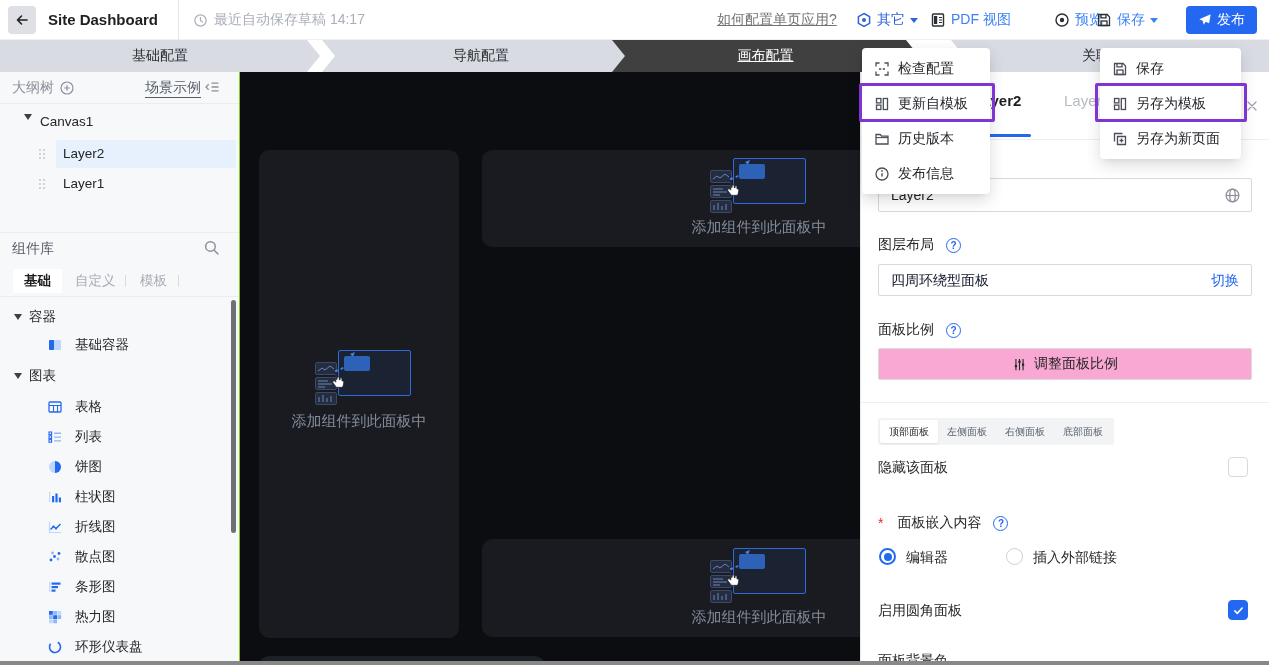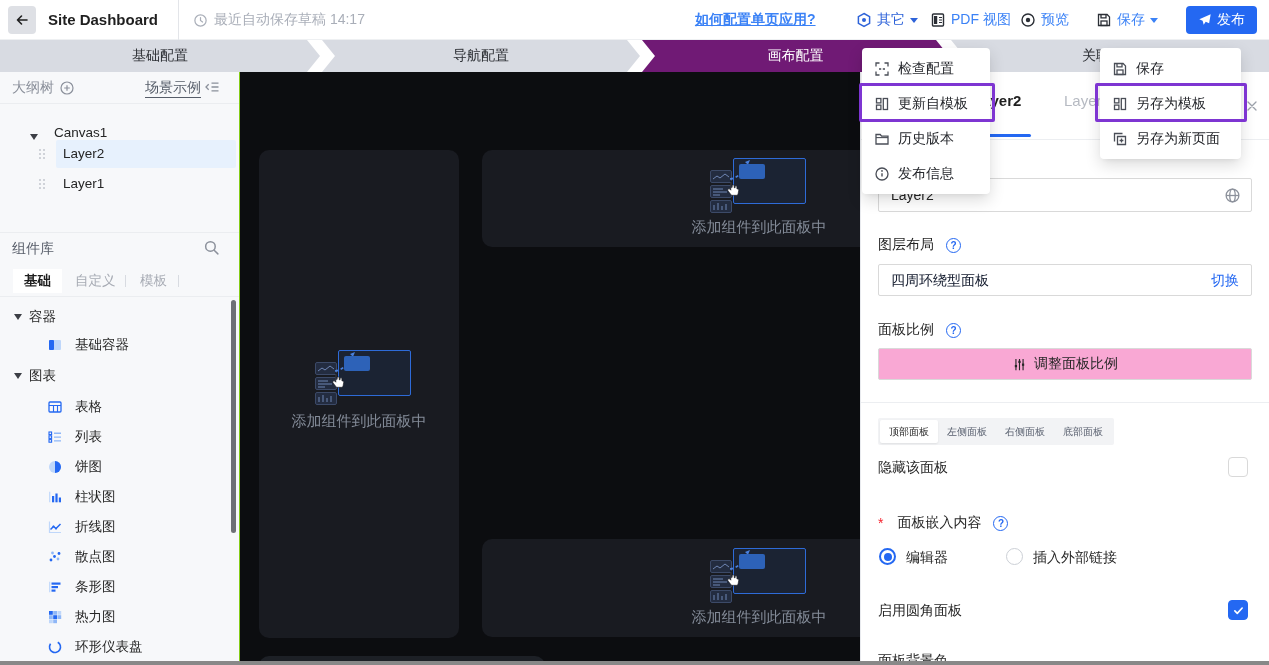--- a/index.html
+++ b/index.html
@@ -5,46 +5,46 @@
   * { margin:0; padding:0; box-sizing:border-box; }
   body { background:#888; }
   .app { position:relative; width:1269px; height:661px; overflow:hidden; background:#fff;
          font-family:"Liberation Sans","DejaVu Sans",sans-serif; font-size:14px; color:#262626;padding-left:28px; }
 
   
   .topbar { position:absolute; left:0; top:0; width:1269px; height:40px; background:#fff; border-bottom:1px solid #eef0f2; z-index:5; }
   .back-btn { position:absolute; left:8px; top:6px; width:28px; height:28px; background:#dee0e5; border-radius:4px; display:flex; align-items:center; justify-content:center; }
   .tb-title { position:absolute; left:48px; top:0; line-height:40px; font-size:15px; font-weight:700; color:#1f1f1f; }
   .tb-autosave { position:absolute; left:178px; top:0; height:40px; display:flex; align-items:center; gap:6px; color:#a9aeb8; border-left:1px solid #e3e5e9; padding-left:14px; }
-  .tb-link { position:absolute; left:695px; top:0; line-height:38px; color:#3b82f6; text-decoration:underline; cursor:pointer;font-weight:bold; }
+  .tb-link { position:absolute; left:717px; top:0; line-height:38px; color:#737373; text-decoration:underline; cursor:pointer; }
   .tb-item { position:absolute; top:0; height:40px; display:flex; align-items:center; gap:5px; color:#3b82f6; cursor:pointer; }
   .tb-other { left:856px; color:#2e63d9; }
   .tb-pdf { left:930px; }
-  .tb-preview { left:1020px; }
+  .tb-preview { left:1054px; }
   .tb-save { left:1096px; }
   .caret-down { width:0; height:0; border:4px solid transparent; border-top:5px solid currentColor; margin-top:4px; }
   .publish-btn { position:absolute; left:1186px; top:6px; width:71px; height:28px; background:#2468f2; color:#fff; border:none; border-radius:4px; display:flex; align-items:center; justify-content:center; gap:5px; font-size:14px; cursor:pointer; }
 
   
   .steps { position:absolute; left:0; top:40px; width:1269px; height:32px; background:#fff; }
   .step { position:absolute; top:0; height:32px; display:flex; align-items:center; justify-content:center; font-size:14px; color:#2b2e33; background:#d8dbe2; }
   .step-1 { left:0; width:320px; clip-path:polygon(0 0, calc(100% - 13px) 0, 100% 50%, calc(100% - 13px) 100%, 0 100%); }
   .step-mid { clip-path:polygon(0 0, calc(100% - 13px) 0, 100% 50%, calc(100% - 13px) 100%, 0 100%, 13px 50%); }
   .step-2 { left:322px; width:318px; }
-  .step-3 { left:642px; width:307px; background:#701a75; color:#fff; }
+  .step-3 { left:612px; width:307px; background:#404040; color:#fff;text-decoration:underline; }
   .step-4 { left:951px; width:318px; clip-path:polygon(0 0, 100% 0, 100% 100%, 0 100%, 13px 50%); }
 
   
   .sidebar { position:absolute; left:0; top:72px; width:240px; height:593px; background:#f7f8fa; border-right:1px solid #84cc16; overflow:hidden; }
   .sb-outline-title { position:absolute; left:12px; top:7px; color:#8b909b; display:flex; align-items:center; gap:5px; }
   .sb-scene { position:absolute; left:145px; top:7px; color:#565d69; border-bottom:1px solid #565d69; cursor:pointer; }
   .sb-collapse { position:absolute; left:204px; top:7px; color:#8b909b; cursor:pointer; }
   .sb-div { position:absolute; left:0; width:240px; height:1px; background:#ebedf0; }
   .tree-caret { width:0; height:0; border-left:4.5px solid transparent; border-right:4.5px solid transparent; border-top:6px solid #3c3f45; display:inline-block; }
-  .sb-root { position:absolute; left:30px; top:42px; height:26px; display:flex; align-items:flex-end; gap:16px; color:#262626; font-size:13.5px; cursor:pointer; }
+  .sb-root { position:absolute; left:24px; top:42px; height:26px; display:flex; align-items:flex-start; gap:8px; color:#262626; font-size:13.5px; cursor:pointer; }
   .layer-row { position:absolute; left:0; width:240px; height:28px; cursor:pointer; }
   .layer-row .hl { position:absolute; left:56px; top:0; width:180px; height:28px; background:#e7f1fd; border-radius:2px; }
   .layer-row.sel .hl { display:block; } .layer-row:not(.sel) .hl { display:none; }
   .drag-dots { position:absolute; left:38px; top:8px; color:#c3c7ce; }
   .layer-name { position:absolute; left:63px; top:0; line-height:28px; font-size:13.5px; color:#262626; }
   .sb-lib-title { position:absolute; left:12px; top:168px; color:#575d69; }
   .sb-search { position:absolute; left:203px; top:167px; color:#8b909b; cursor:pointer; }
   .lib-tab { position:absolute; top:197px; height:24px; line-height:24px; font-size:13.5px; color:#a6aab3; cursor:pointer; }
   .lib-tab.on { left:13px; width:49px; background:#fff; text-align:center; color:#1f1f1f; font-weight:700; }
   .vline { position:absolute; top:203px; width:1px; height:12px; background:#d8dbe1; }

